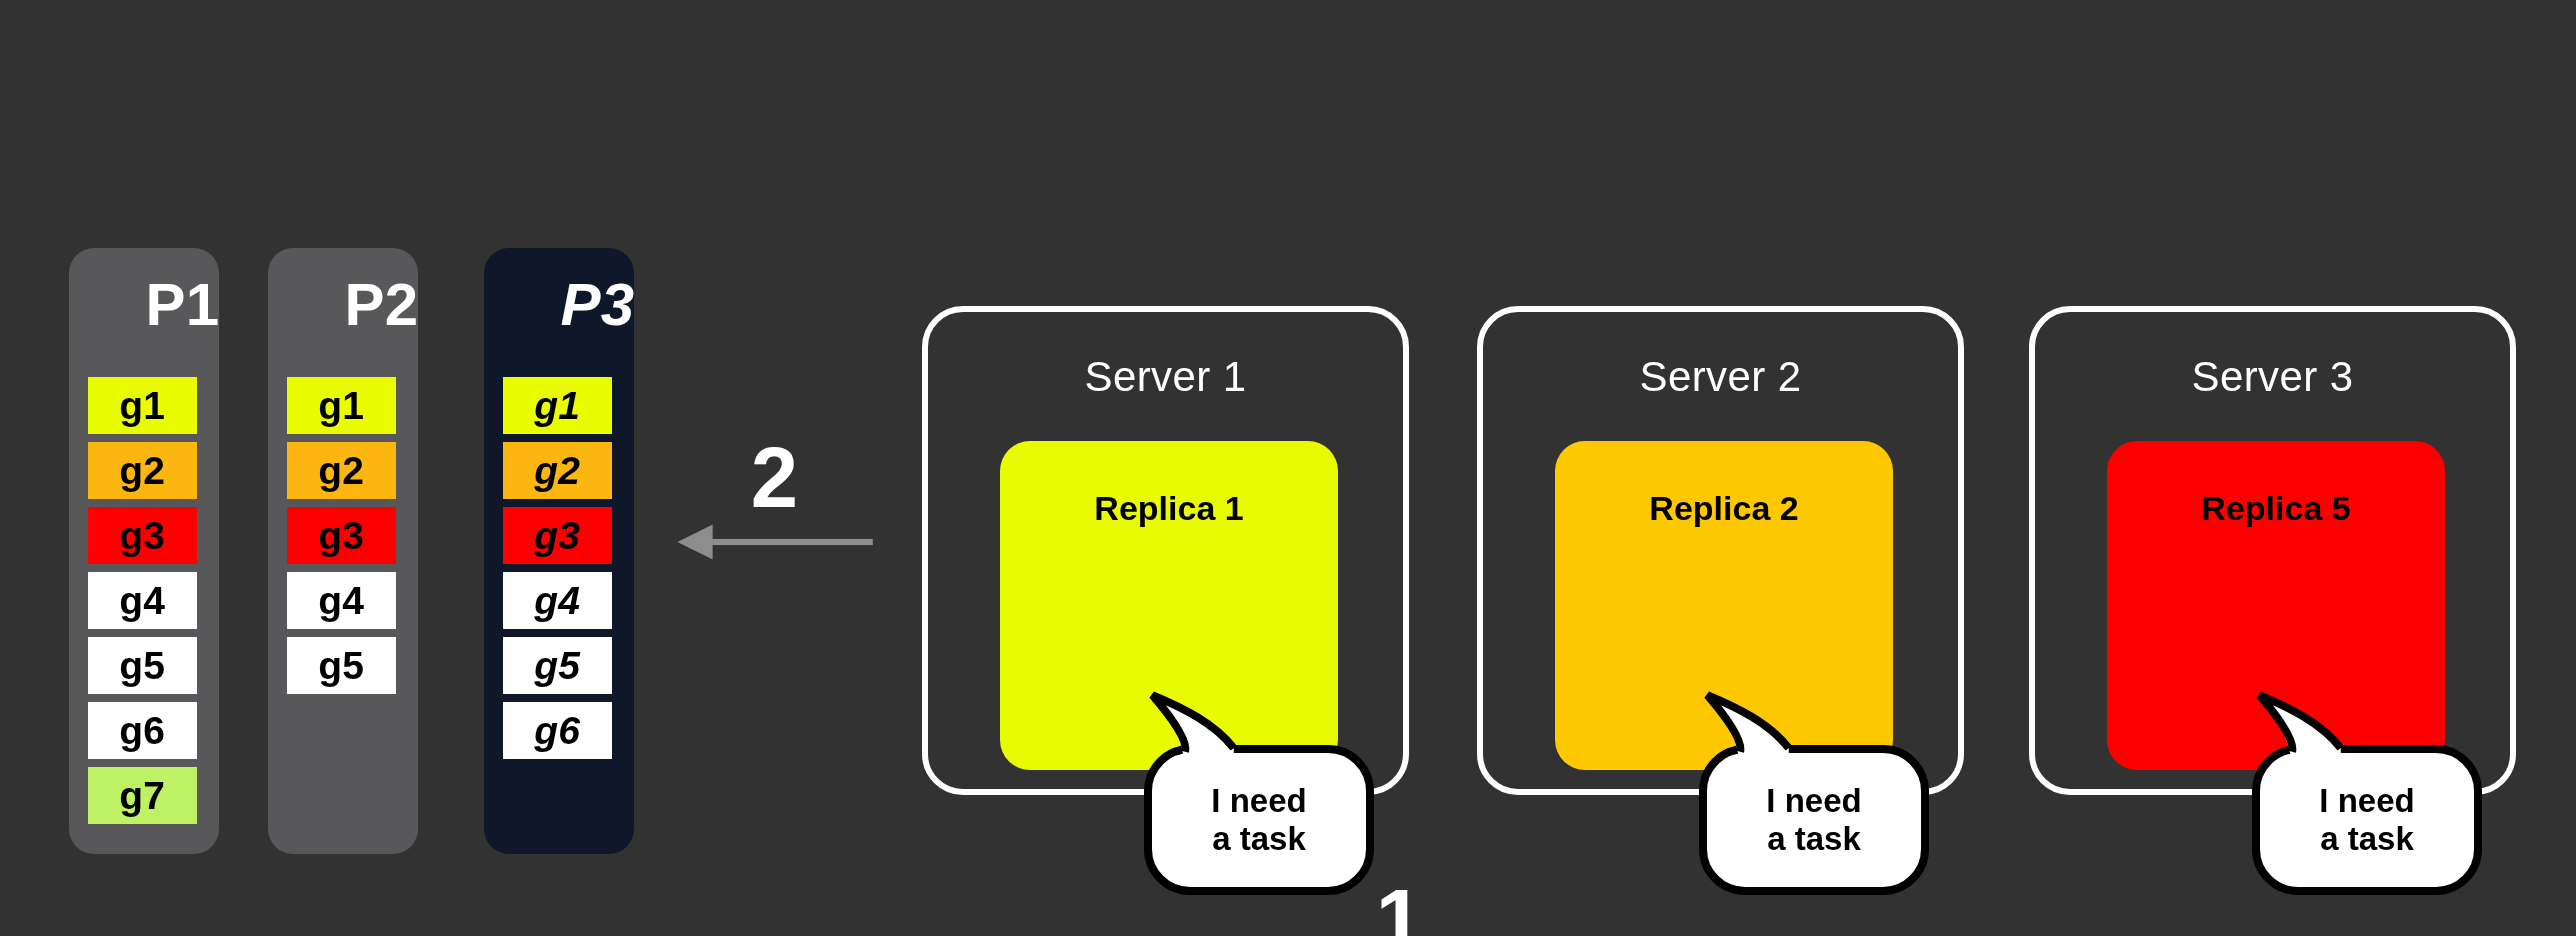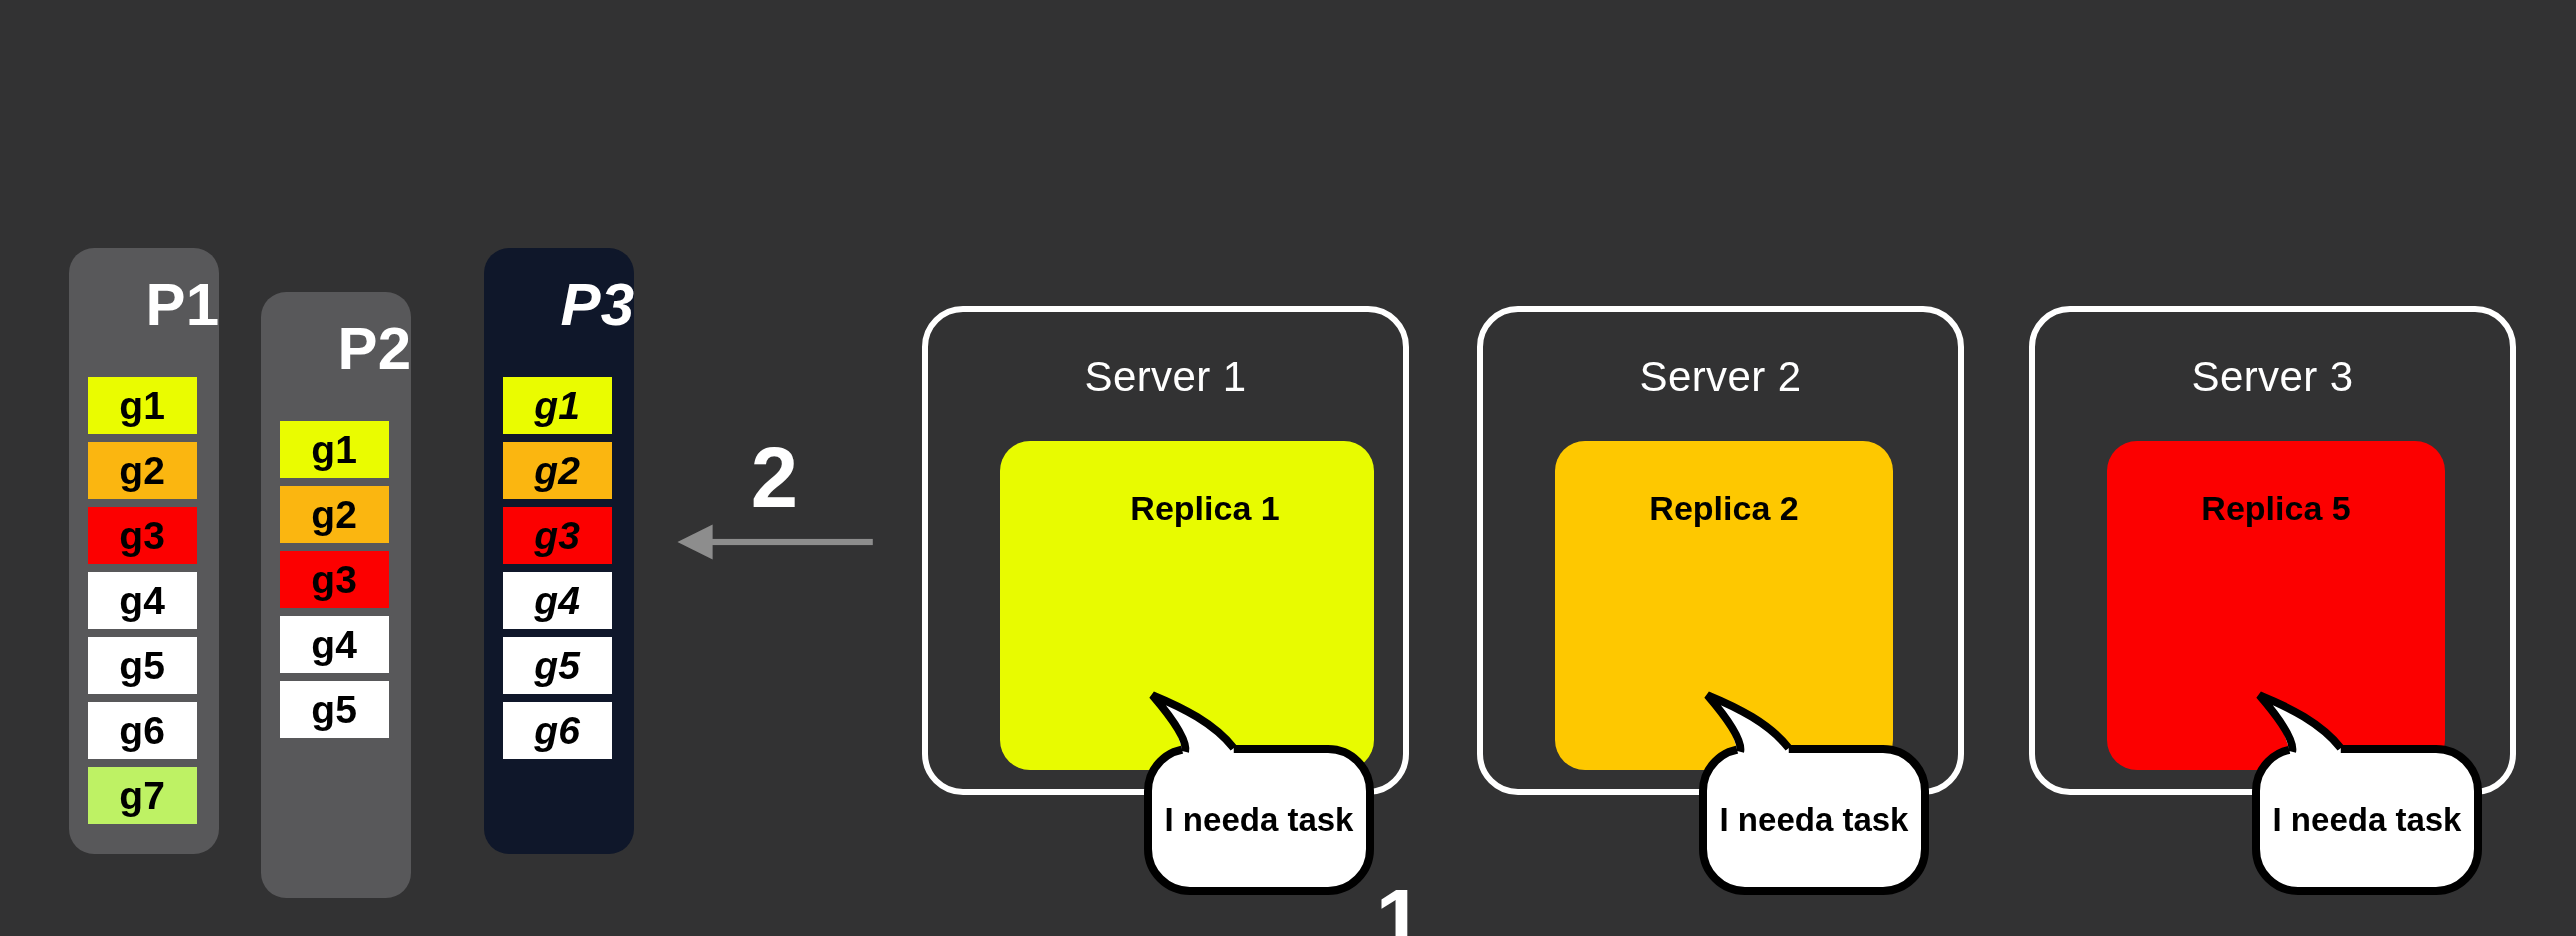--- a/index.html
+++ b/index.html
@@ -109,20 +109,21 @@
   .bubble {
     position: absolute;
     top: 745px;
     width: 230px;
     height: 150px;
     background: #ffffff;
     border: 8px solid #000000;
     border-radius: 46px;
     box-sizing: border-box;
     display: flex;
+    flex-direction: column;
     align-items: center;
     justify-content: center;
     z-index: 3;
   }
   #bubble1 { left: 1144px; }
   #bubble2 { left: 1699px; }
   #bubble3 { left: 2252px; }
   .bubble-line {
     font-size: 33px;
     font-weight: 700;
@@ -152,21 +153,21 @@
       <div class="cell" style="background: rgb(234, 252, 0);">g1</div>
       <div class="cell" style="background: rgb(251, 182, 16);">g2</div>
       <div class="cell" style="background: rgb(252, 0, 0);">g3</div>
       <div class="cell" style="background: rgb(255, 255, 255);">g4</div>
       <div class="cell" style="background: rgb(255, 255, 255);">g5</div>
       <div class="cell" style="background: rgb(255, 255, 255);">g6</div>
       <div class="cell" style="background: #bef264;">g7</div>
     </div>
   </div>
 
-  <div class="partition" id="p2" style="left: 261px; background: rgb(88, 88, 90); margin-top: 44px;">
+  <div class="partition" id="p2" style="left: 268px; background: rgb(88, 88, 90);">
     <div class="partition-title">P2</div>
     <div class="cell-stack">
       <div class="cell" style="background: rgb(234, 252, 0);">g1</div>
       <div class="cell" style="background: rgb(251, 182, 16);">g2</div>
       <div class="cell" style="background: rgb(252, 0, 0);">g3</div>
       <div class="cell" style="background: rgb(255, 255, 255);">g4</div>
       <div class="cell" style="background: rgb(255, 255, 255);">g5</div>
     </div>
   </div>
 
@@ -185,21 +186,21 @@
   <div class="step-label" id="step2">2</div>
   <svg class="assign-arrow" width="212" height="44" viewBox="0 0 240 50">
     <rect x="40" y="21.5" width="190" height="7" fill="#8d8d8d"></rect>
     <polygon points="8,25 48,5 48,45" fill="#8d8d8d"></polygon>
   </svg>
 
   <div class="step-label" id="step1">1</div>
 
   <div class="server" id="server1">
     <div class="server-title">Server 1</div>
-    <div class="replica" style="background: rgb(232, 251, 0); padding-left: 36px;">
+    <div class="replica" style="background: rgb(232, 251, 0);">
       <div class="replica-title">Replica 1</div>
     </div>
   </div>
 
   <div class="server" id="server2">
     <div class="server-title">Server 2</div>
     <div class="replica" style="background: rgb(254, 200, 0);">
       <div class="replica-title">Replica 2</div>
     </div>
   </div>

